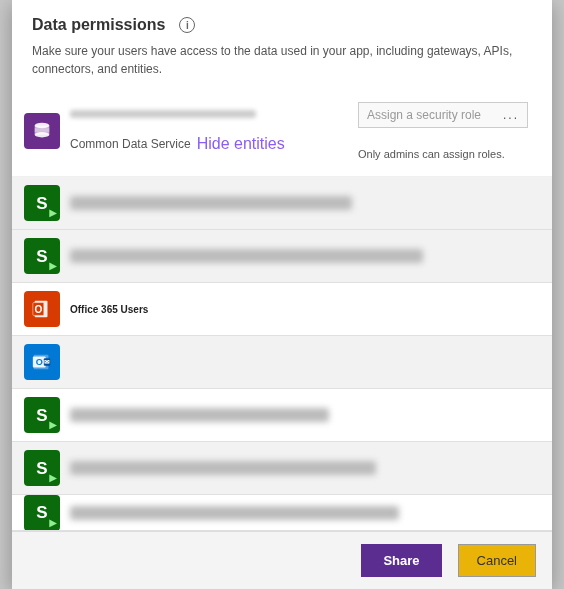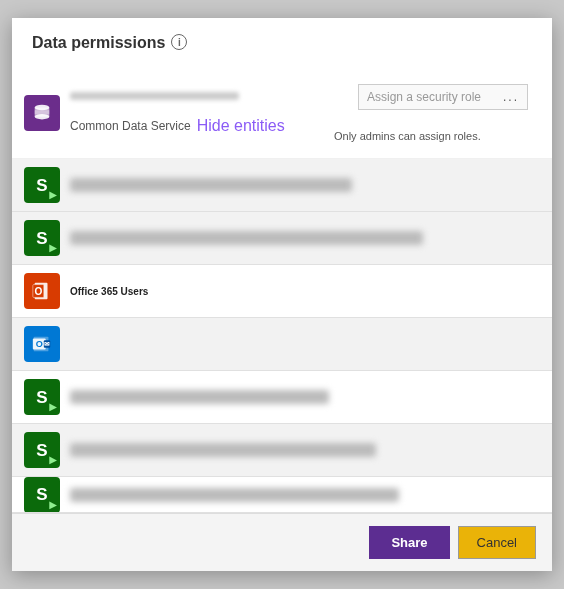--- a/index.html
+++ b/index.html
@@ -23,22 +23,22 @@
     }
     .dialog-header {
       padding: 16px 20px 8px;
       background: #fff;
     }
     .dialog-title {
       font-size: 16px;
       font-weight: 600;
       color: #333;
       display: flex;
-      align-items: flex-start;
-      gap: 6px;
+      align-items: center;
+      gap: 14px;
       margin-bottom: 8px;
     }
     .info-icon {
       width: 16px;
       height: 16px;
       border-radius: 50%;
       border: 1.5px solid #666;
       display: inline-flex;
       align-items: center;
       justify-content: center;
@@ -123,21 +123,20 @@
       width: 170px;
       padding: 5px 8px;
       border: 1px solid #ccc;
       font-size: 12px;
       color: #999;
       background: #f9f9f9;
       display: flex;
       align-items: center;
       justify-content: space-between;
       cursor: pointer;
-      margin-left: 24px;
     }
     .role-dots {
       color: #555;
       letter-spacing: 2px;
     }
     .admins-note {
       font-size: 11px;
       color: #555;
       margin-top: 20px;
     }
@@ -167,21 +166,21 @@
       background: #bbb;
       border-radius: 3px;
       filter: blur(3px);
       width: 60%;
     }
     
     .dialog-footer {
       display: flex;
       justify-content: flex-end;
       padding: 12px 16px;
-      gap: 8px;
+      gap: 16px;
       background: #f4f4f4;
       border-top: 1px solid #ddd;
     }
     .btn-share {
       background: #5c2d91;
       color: #fff;
       border: none;
       padding: 8px 22px;
       font-size: 13px;
       font-weight: 600;
@@ -243,20 +242,21 @@
 </head>
 <body>
 
 <div class="dialog">
 
   <div class="dialog-header">
     <div class="dialog-title">
       <span>Data permissions</span>
       <span class="info-icon">i</span>
     </div>
+    <div class="dialog-desc">Make sure your users have access to the data used in your app, including gateways, APIs, connectors, and entities.</div>
   </div>
 
   <div class="content-area">
 
     <div class="cds-row">
       <div class="cds-main">
         <div class="cds-icon">
 
           <svg viewBox="0 0 24 24" fill="white" xmlns="http://www.w3.org/2000/svg">
             <ellipse cx="12" cy="6" rx="8" ry="3" fill="white" opacity="0.9"></ellipse>

